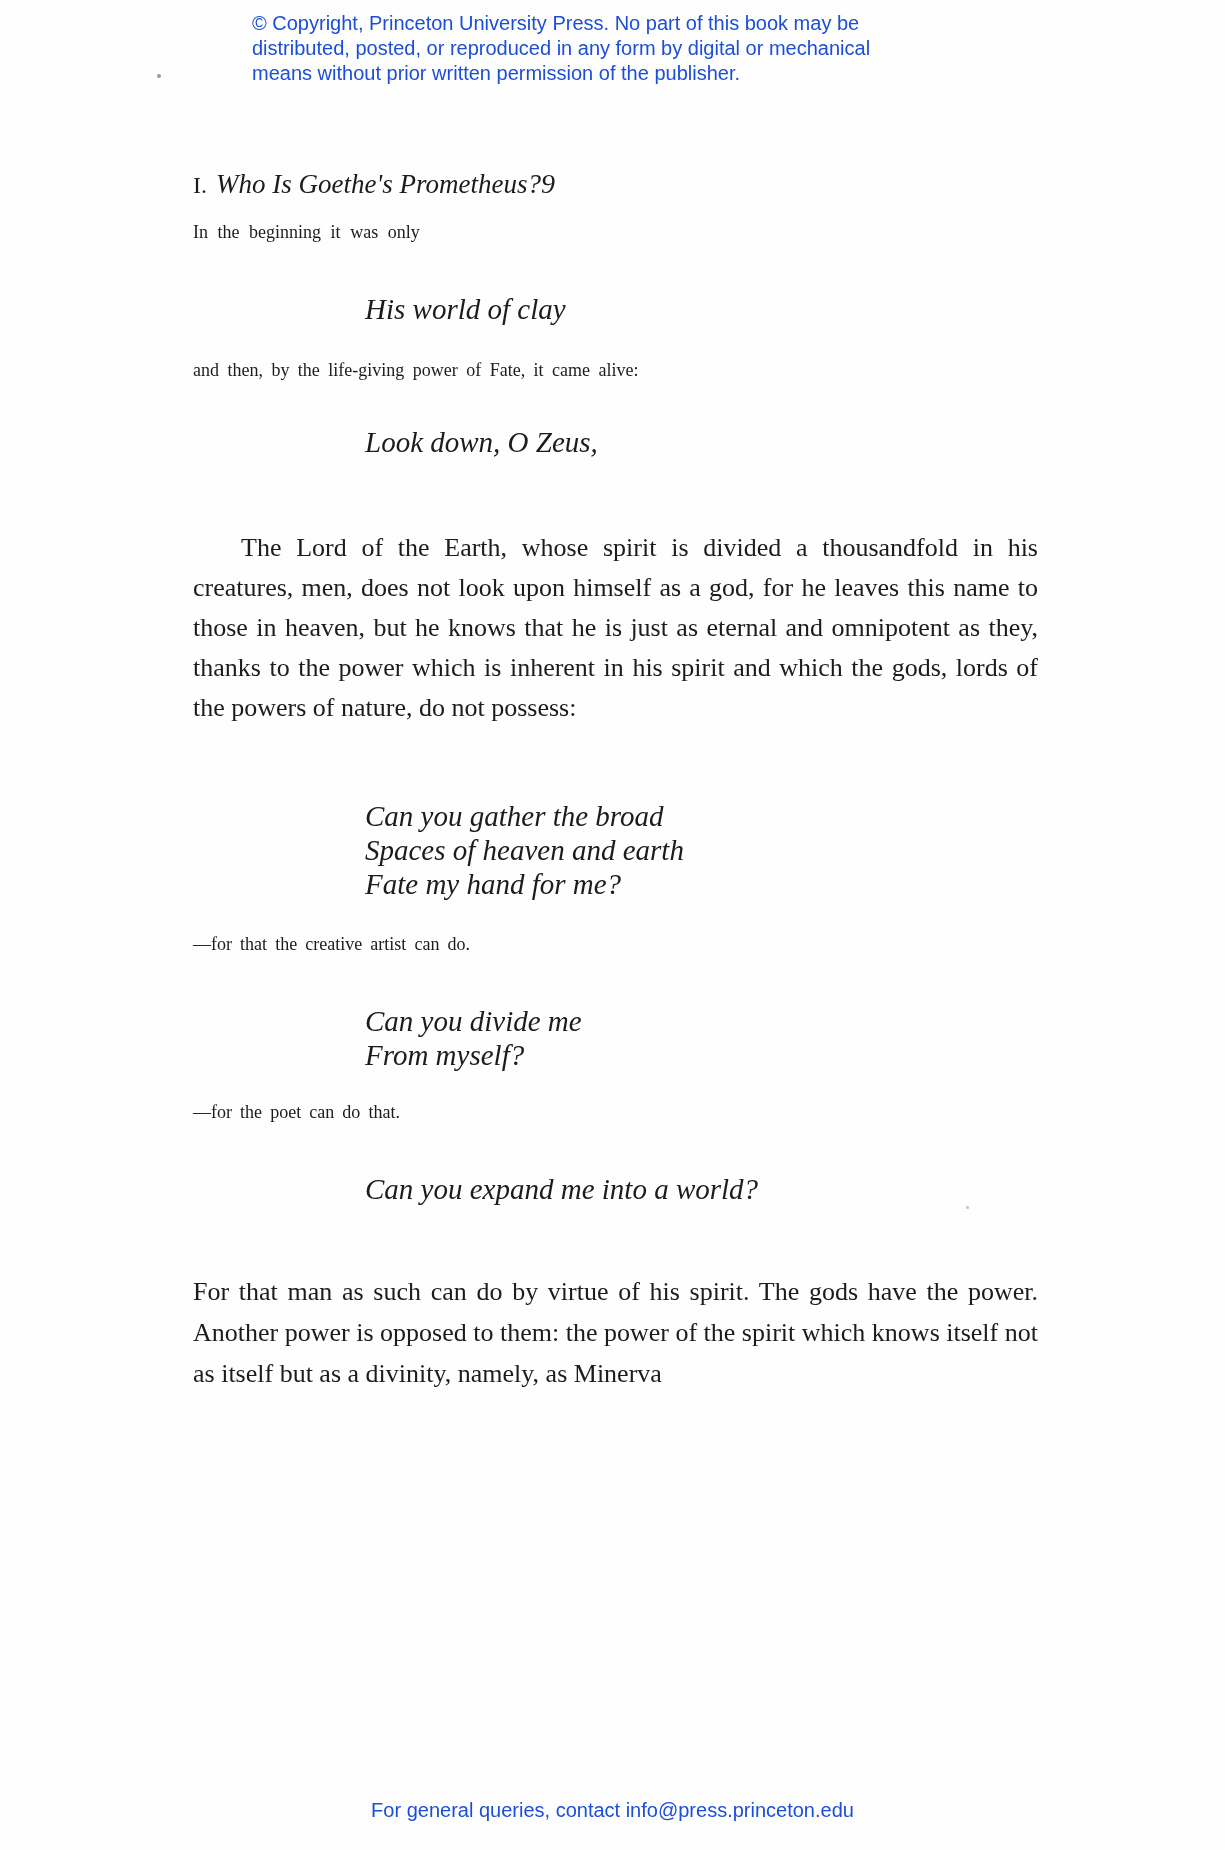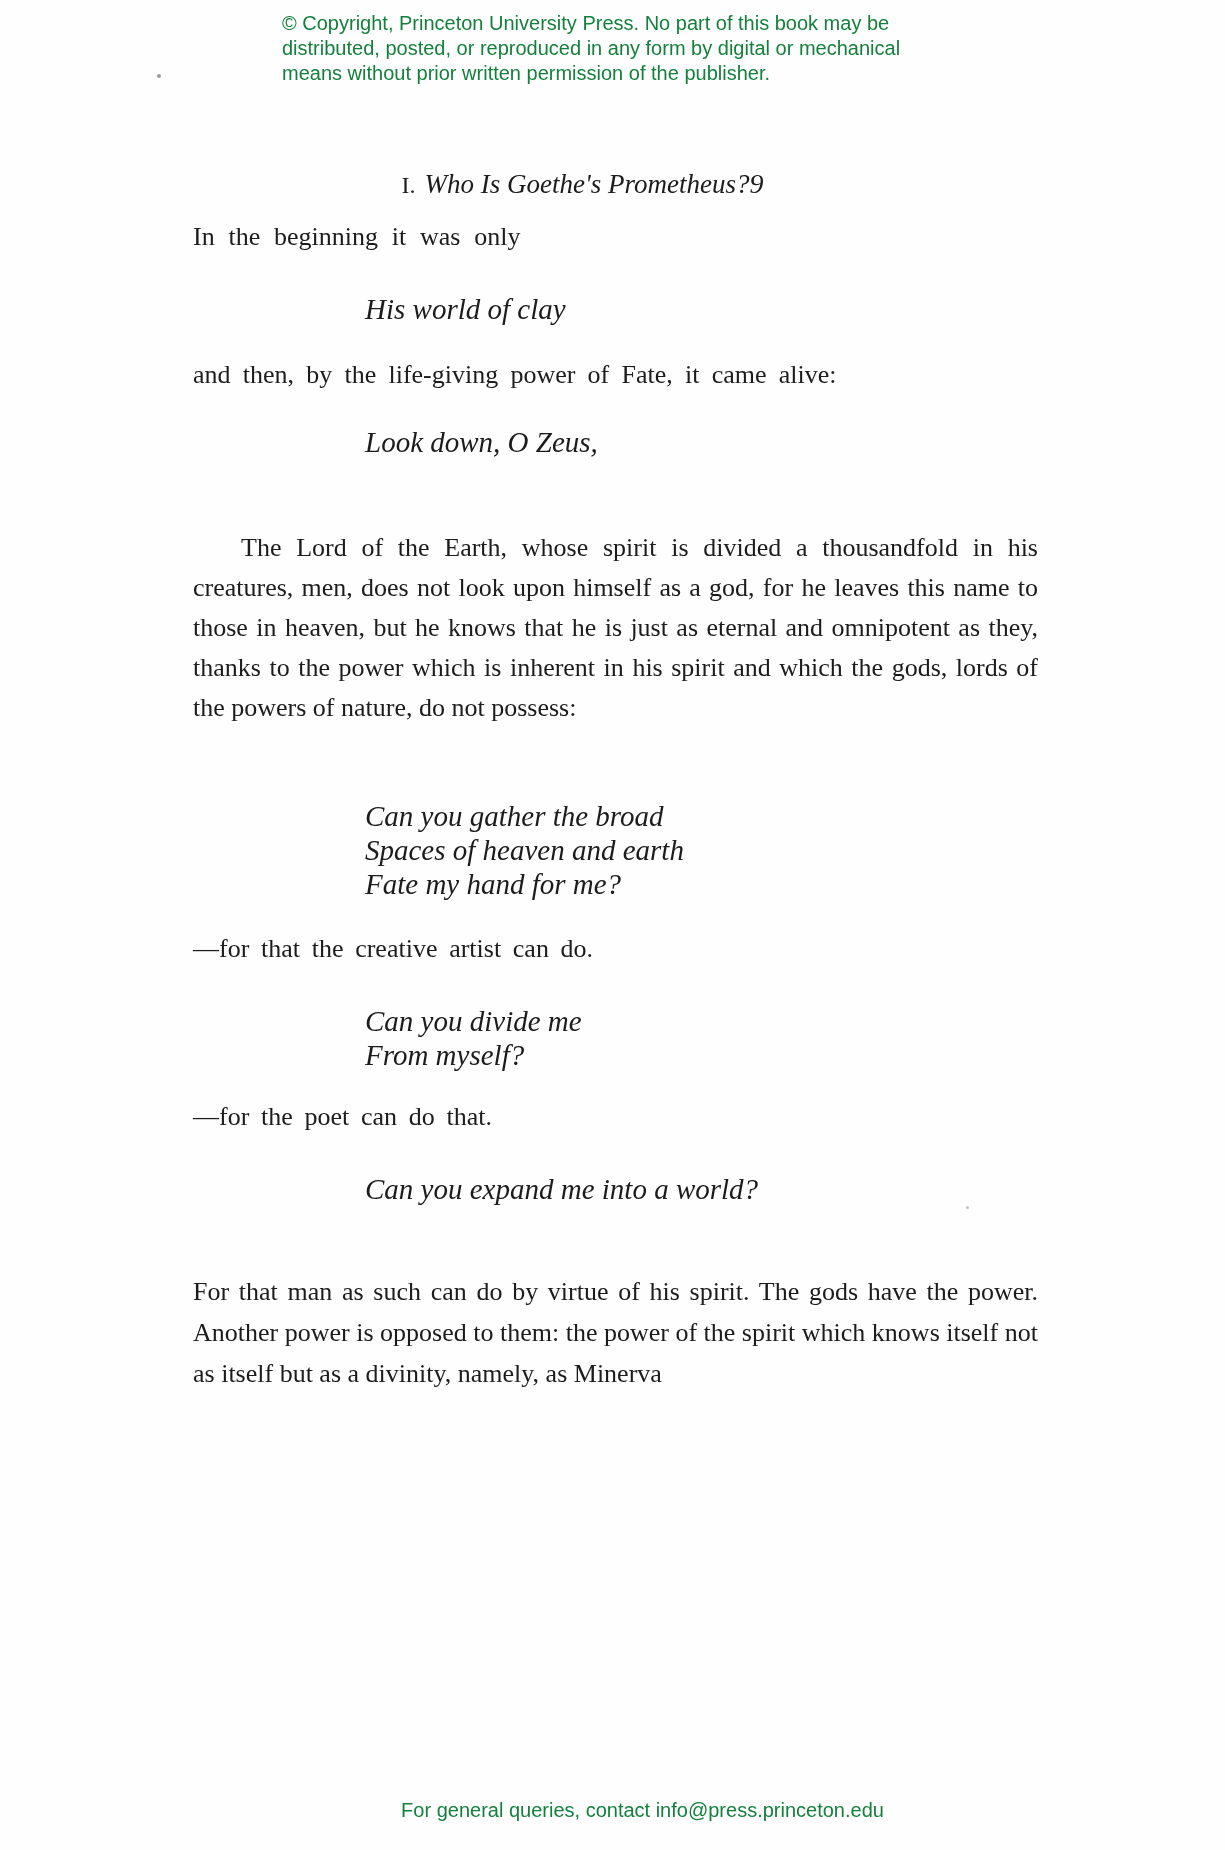--- a/index.html
+++ b/index.html
@@ -11,22 +11,21 @@
     background: #fefefe;
     color: #1c1c1c;
     overflow: hidden;
   }
 
   
   .scan-sans {
     font-family: "Liberation Sans", sans-serif;
     font-size: 20px;
     line-height: 25px;
-    color: #15803d;
-    margin-left: 30px;
+    color: #1d4ed8;
   }
   .copyright-block {
     position: absolute;
     left: 252px;
     top: 11px;
     width: 700px;
     text-align: left;
   }
   .footer-block {
     position: absolute;
@@ -42,39 +41,39 @@
     left: 193px;
     top: 0;
     width: 845px;
     font-family: "Liberation Serif", serif;
   }
   .abs { position: absolute; left: 0; width: 100%; }
 
   .running-header {
     top: 168px;
     display: flex;
-    justify-content: center;
+    justify-content: flex-start;
     align-items: baseline;
     font-size: 27px;
   }
   .chapter-label {
     font-style: normal;
     font-variant: small-caps;
     font-size: 24px;
     margin-right: 9px;
   }
   .header-title { font-style: italic; }
   .page-number {
     font-style: italic;
     font-size: 28px;
     padding-right: 66px;
   }
 
   .body-line {
-    font-size: 26px;
+    font-size: 18px;
     word-spacing: 0.28em;
   }
   .intro-line        { top: 222px; }
   .continuation-line { top: 360px; word-spacing: 0.22em; }
   .aside-line-1      { top: 934px; word-spacing: 0.2em; }
   .aside-line-2      { top: 1102px; word-spacing: 0.2em; }
 
   .verse {
     font-style: italic;
     font-size: 29px;

